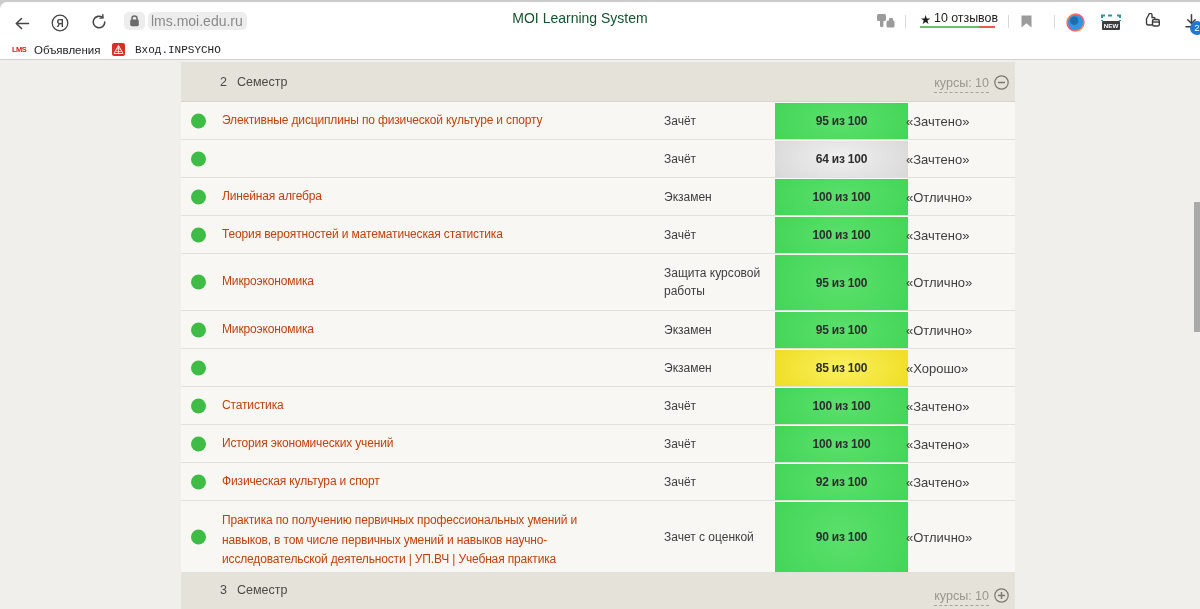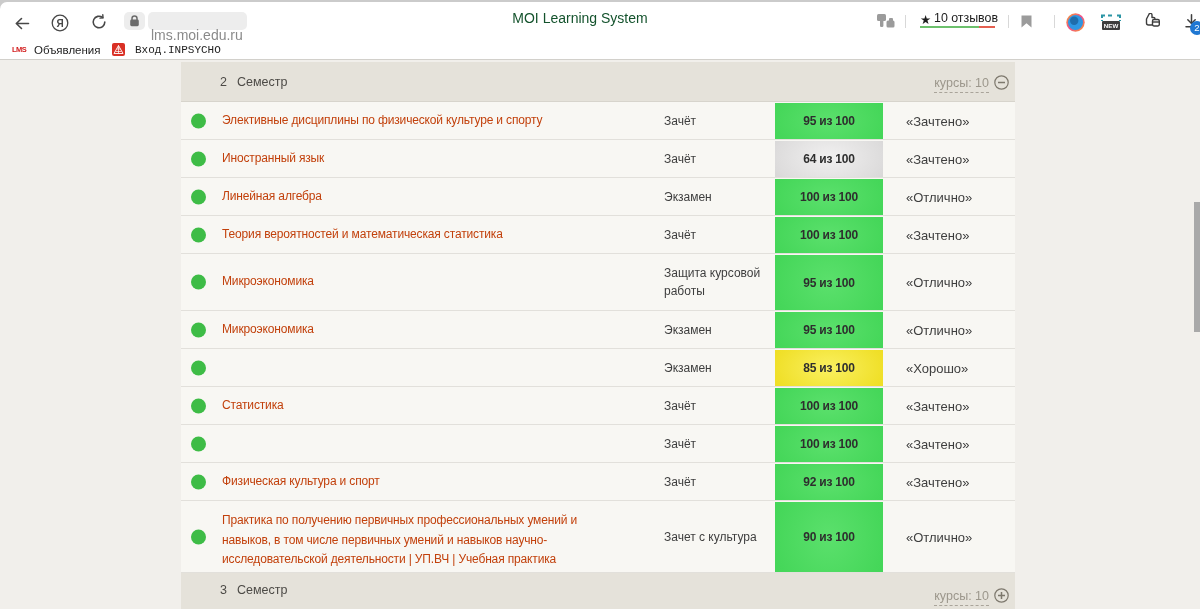--- a/index.html
+++ b/index.html
@@ -28,21 +28,21 @@
   .hdr { position:relative; background:#e5e2da; height:40px; border-bottom:1px solid #d7d4cc; }
   .hdr .num { position:absolute; left:39px; top:0; height:39px; line-height:40px; font-size:12.5px; color:#4c4a46; }
   .hdr .sem { position:absolute; left:56px; top:0; height:47px; line-height:40px; font-size:12.5px; color:#4c4a46; }
   .kursy { position:absolute; right:26px; top:13px; font-size:12.5px; color:#9c978c; border-bottom:1px dashed #a9a49a; line-height:17px;margin-left:40px; }
   .circ { position:absolute; right:6px; top:13px; width:15px; height:15px; }
 
   .row { position:relative; background:#f8f7f3; border-bottom:1px solid #e2e0db; }
   .dot { position:absolute; left:10px; width:15px; height:15px; border-radius:50%; background:#3ebc46; }
   .title { position:absolute; left:41px; width:400px; font-size:12px; letter-spacing:-0.15px; line-height:19.5px; color:#c2410c; }
   .exam { position:absolute; left:483px; width:112px; font-size:12px; line-height:18px; color:#3e3e3e; }
-  .badge { position:absolute; left:594px; top:1px; bottom:0; width:108px; display:flex; align-items:center; justify-content:center; font-size:12px; font-weight:bold; letter-spacing:-0.2px; color:#2e2e2e; }
+  .badge { position:absolute; left:594px; top:1px; bottom:0; width:133px; display:flex; align-items:center; justify-content:center; font-size:12px; font-weight:bold; letter-spacing:-0.2px; color:#2e2e2e; }
   .badge.g { background:radial-gradient(ellipse 90% 160% at 50% 50%, #5be06c 0%, #46d75a 55%, #3bd051 100%); }
   .badge.gr { background:radial-gradient(ellipse 90% 160% at 50% 45%, #f1f0f0 0%, #dddcdc 55%, #c6c6c6 100%); }
   .badge.y { background:radial-gradient(ellipse 90% 160% at 50% 50%, #faf060 0%, #f0e02a 55%, #e9d60d 100%); }
   .grade { position:absolute; left:725px; font-size:13px; color:#3e3e3e; }
   .vc { top:50%; transform:translateY(-50%); }
 
   
   #thumb { left:1194px; top:142px; width:6px; height:130px; background:#a9a9a9; border-radius:0; }
 </style>
 </head>
@@ -64,21 +64,21 @@
       <path d="M11.8 0.8 L12 3.8 L9 4.1" stroke-width="1.4" fill="none"></path>
     </svg>
 
     <div class="pill" style="left:124px;top:10px;width:21px;height:18px"></div>
     <svg class="abs" style="left:129px;top:13px" width="11" height="12" viewBox="0 0 11 12">
       <rect x="1.2" y="4.6" width="8.6" height="6.6" rx="1.4" fill="#6b6b6b"></rect>
       <path d="M3 5 V3.4 a2.5 2.5 0 0 1 5 0 V5" stroke="#6b6b6b" stroke-width="1.5" fill="none"></path>
     </svg>
 
     <div class="pill" style="left:148px;top:10px;width:99px;height:18px;"></div>
-    <div class="abs" id="url-text" style="left:151px;top:24px;line-height:18px;text-decoration:underline;">lms.moi.edu.ru</div>
+    <div class="abs" id="url-text" style="left:151px;top:10px;line-height:18px;">lms.moi.edu.ru</div>
 
     <div class="abs" id="pagetitle">MOI Learning System</div>
 
     <svg class="abs" style="left:877px;top:12px" width="19" height="15" viewBox="0 0 19 15" fill="#9b9b9b">
       <rect x="0" y="0" width="9" height="7" rx="1.5"></rect>
       <rect x="3" y="3" width="3.4" height="10" rx="1.2"></rect>
       <rect x="9.5" y="6.5" width="8" height="7" rx="1.5"></rect>
       <rect x="12" y="4" width="4" height="4" rx="1"></rect>
     </svg>
     <div class="sep" style="left:905px"></div>
@@ -157,21 +157,20 @@
       </div>
       <div class="row" style="height:38px">
         <div class="dot vc"></div>
         <div class="title vc">Элективные дисциплины по физической культуре и спорту</div>
         <div class="exam vc">Зачёт</div>
         <div class="badge g">95 из 100</div>
         <div class="grade vc">«Зачтено»</div>
       </div>
       <div class="row" style="height:38px">
         <div class="dot vc"></div>
-        <div class="title vc">Иностранный язык</div>
         <div class="exam vc">Зачёт</div>
         <div class="badge gr">64 из 100</div>
         <div class="grade vc">«Зачтено»</div>
       </div>
       <div class="row" style="height:38px">
         <div class="dot vc"></div>
         <div class="title vc">Линейная алгебра</div>
         <div class="exam vc">Экзамен</div>
         <div class="badge g">100 из 100</div>
         <div class="grade vc">«Отлично»</div>
@@ -205,35 +204,36 @@
       </div>
       <div class="row" style="height:38px">
         <div class="dot vc"></div>
         <div class="title vc">Статистика</div>
         <div class="exam vc">Зачёт</div>
         <div class="badge g">100 из 100</div>
         <div class="grade vc">«Зачтено»</div>
       </div>
       <div class="row" style="height:38px">
         <div class="dot vc"></div>
+        <div class="title vc">История экономических учений</div>
         <div class="exam vc">Зачёт</div>
         <div class="badge g">100 из 100</div>
         <div class="grade vc">«Зачтено»</div>
       </div>
       <div class="row" style="height:38px">
         <div class="dot vc"></div>
         <div class="title vc">Физическая культура и спорт</div>
         <div class="exam vc">Зачёт</div>
         <div class="badge g">92 из 100</div>
         <div class="grade vc">«Зачтено»</div>
       </div>
       <div class="row" style="height:72px">
         <div class="dot vc"></div>
         <div class="title" style="top:calc(50% + 3.5px);transform:translateY(-50%)">Практика по получению первичных профессиональных умений и<br>навыков, в том числе первичных умений и навыков научно-<br>исследовательской деятельности | УП.ВЧ | Учебная практика</div>
-        <div class="exam vc">Зачет с культура</div>
+        <div class="exam vc">Зачет с оценкой</div>
         <div class="badge g">90 из 100</div>
         <div class="grade vc">«Отлично»</div>
       </div>
       <div class="hdr" style="height:36px;border-bottom:none">
         <span class="num" style="line-height:35px">3</span>
         <span class="sem" style="line-height:35px">Семестр</span>
         <span class="kursy" style="top:15px">курсы: 10</span>
         <svg class="circ" style="top:15px" viewBox="0 0 15 15" fill="none" stroke="#7d786d" stroke-width="1.2">
           <circle cx="7.5" cy="7.5" r="6.7"></circle>
           <path d="M4 7.5 H11 M7.5 4 V11" stroke-width="1.5"></path>

